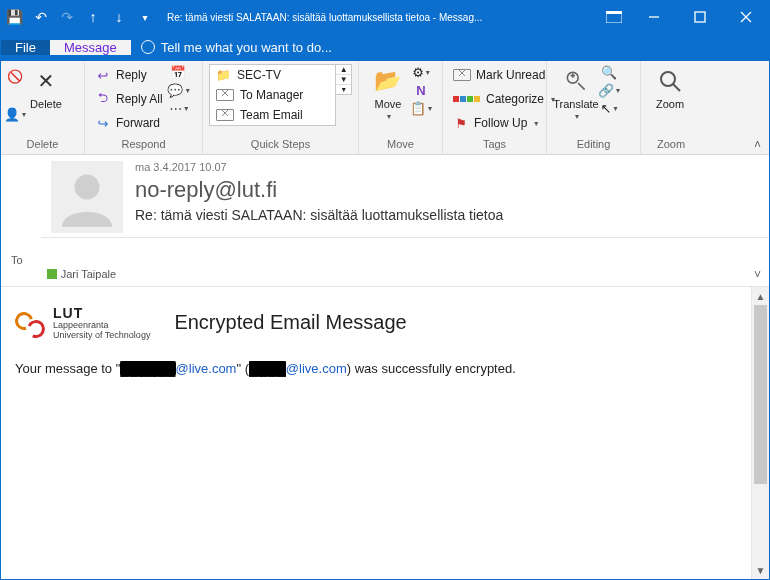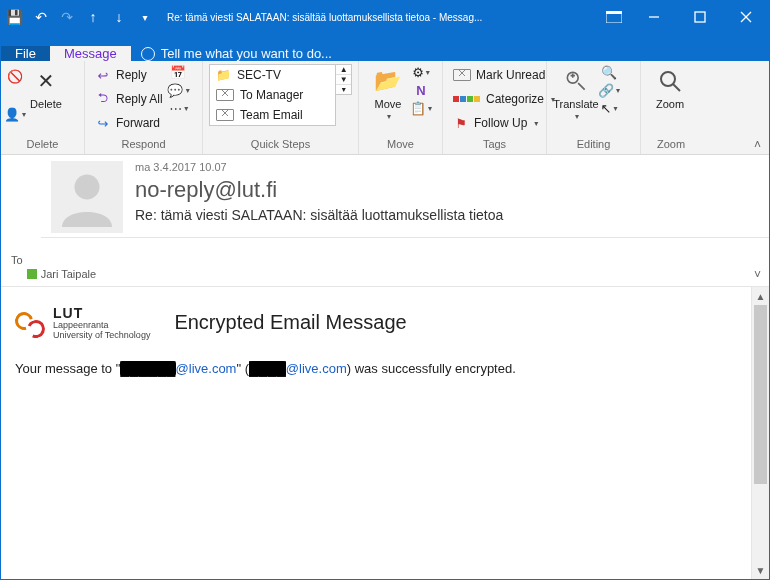--- a/index.html
+++ b/index.html
@@ -10,21 +10,21 @@
   .titlebar { height: 32px; background: #0d6fcd; display: flex; align-items: center; color: #fff; }
   .qat { display: flex; align-items: center; padding: 0 6px; gap: 10px; }
   .qat span { width: 16px; height: 16px; display: inline-flex; align-items: center; justify-content: center; font-size: 14px; }
   .qat .disabled { opacity: 0.45; }
   .title-text { flex: 1; font-size: 10px; white-space: nowrap; overflow: hidden; text-overflow: ellipsis; padding: 0 8px; }
   .winbtns { display: flex; }
   .winbtns div { width: 46px; height: 32px; display: flex; align-items: center; justify-content: center; font-size: 12px; }
   .popicon { width: 34px; height: 32px; display: flex; align-items: center; justify-content: center; }
 
   
-  .tabs { height: 28px; background: #0d6fcd; display: flex; align-items: flex-end; color: #fff; font-size: 13px; }
+  .tabs { height: 28px; background: #0d6fcd; display: flex; align-items: center; color: #fff; font-size: 13px; }
   .tab { padding: 0 14px; display: flex; align-items: center; cursor: pointer; }
   .tab.file { background: #0b5aa5; }
   .tab.active { background: #f3f3f3; color: #6d28d9; }
   .tellme { display: flex; align-items: center; gap: 6px; padding: 0 10px; opacity: .95; }
   .bulb { width: 14px; height: 14px; border: 1.5px solid #fff; border-radius: 50%; position: relative; }
 
   
   .ribbon { height: 94px; background: #f3f3f3; border-bottom: 1px solid #d9d9d9; display: flex; align-items: stretch; position: relative; }
   .group { border-right: 1px solid #e1e1e1; display: flex; flex-direction: column; padding: 3px 6px 0 6px; }
   .group-body { flex: 1; display: flex; align-items: flex-start; }
@@ -46,21 +46,21 @@
   .collapse-caret { position: absolute; right: 8px; bottom: 2px; font-size: 12px; color: #666; cursor: pointer; }
 
   
   .msgheader { padding: 6px 10px 4px 10px; display: flex; gap: 12px; border-bottom: 1px solid #e5e5e5; position: relative; margin-left: 40px; }
   .avatar { width: 72px; height: 72px; background: #eee; display: flex; align-items: center; justify-content: center; }
   .avatar svg { width: 60px; height: 60px; fill: #cfcfcf; }
   .mh-right { flex: 1; display: flex; flex-direction: column; gap: 4px; }
   .mh-date { font-size: 11px; color: #777; }
   .mh-from { font-size: 22px; color: #555; }
   .mh-subj { font-size: 14px; color: #333; }
-  .torow { padding: 2px 10px 6px 10px; font-size: 11px; color: #555; display: flex; align-items: center; gap: 4px; border-bottom: 1px solid #e5e5e5; position: relative; }
+  .torow { padding: 2px 10px 6px 10px; font-size: 11px; color: #555; display: flex; align-items: center; gap: 24px; border-bottom: 1px solid #e5e5e5; position: relative; }
   .presence { width: 10px; height: 10px; background: #5fb336; display: inline-block; }
   .expand-caret { position: absolute; right: 8px; bottom: 4px; font-size: 12px; color: #666; cursor: pointer; }
 
   
   .bodywrap { position: relative; height: calc(580px - 32px - 28px - 94px - 86px - 30px - 18px); }
   .bodyinner { position: absolute; inset: 0 18px 0 0; overflow: auto; padding: 18px 14px; }
   .vscroll { position: absolute; right: 0; top: 0; bottom: 0; width: 18px; background: #f1f1f1; border-left: 1px solid #e5e5e5; display: flex; flex-direction: column; }
   .vscroll .arrow { height: 18px; display: flex; align-items: center; justify-content: center; font-size: 10px; color: #666; }
   .vscroll .track { flex: 1; position: relative; }
   .vscroll .thumb { position: absolute; left: 2px; right: 2px; top: 0; height: 70%; background: #c8c8c8; }

